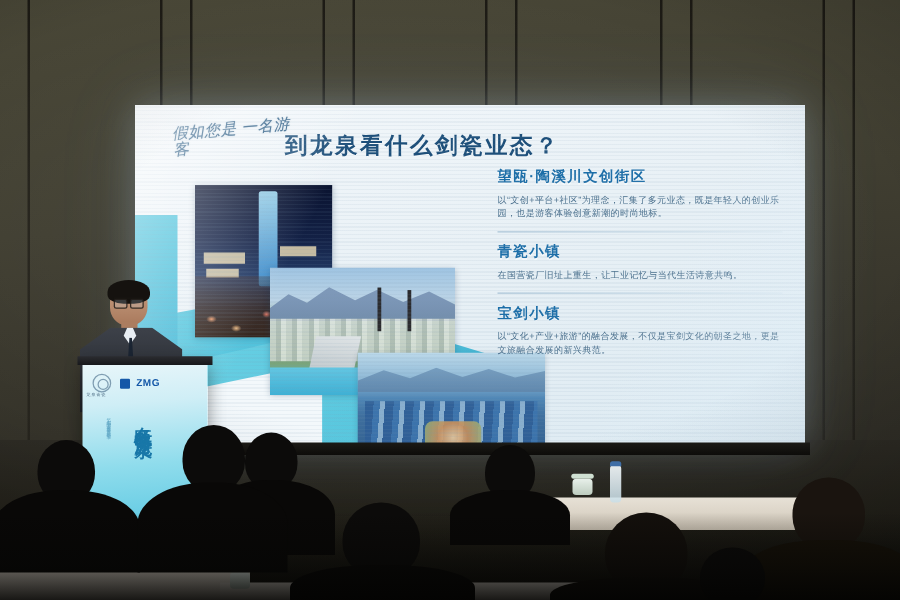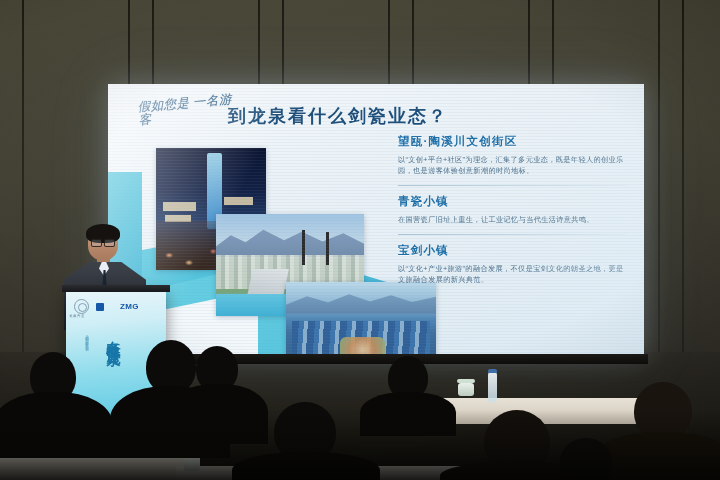--- a/index.html
+++ b/index.html
@@ -159,21 +159,21 @@
   .podium{position:absolute;left:66px;top:290px;width:100px;height:130px;
     background:linear-gradient(175deg,#e9f6fa 0%,#cfeef6 26%,#8fdcec 62%,#5ec9e2 100%);
     box-shadow:0 3px 14px rgba(0,0,0,.45);}
   .podium-top{position:absolute;left:-4px;top:-5px;width:108px;height:7px;
     background:linear-gradient(180deg,#2b2c30,#17181b);}
   .pod-logo{position:absolute;left:8px;top:9px;display:flex;align-items:center;gap:7px;}
   .pod-mark{width:13px;height:13px;border-radius:50%;border:1px solid #6f8fa6;position:relative;opacity:.85;}
   .pod-mark:after{content:"";position:absolute;left:3px;top:3px;width:7px;height:7px;border-radius:50%;
     border:1px solid #6f8fa6;}
   .pod-mark-sub{position:absolute;left:3px;top:24px;font-size:3.4px;color:#5d7c92;letter-spacing:.6px;}
-  .pod-zmg{display:flex;align-items:center;gap:16px;}
+  .pod-zmg{display:flex;align-items:center;gap:5px;}
   .pod-zmg-box{width:8px;height:8px;background:#1558a8;border-radius:1px;}
   .pod-zmg-txt{font-size:8px;font-weight:bold;color:#1558a8;letter-spacing:.4px;}
   .pod-vtext{position:absolute;left:26px;top:40px;width:30px;
     writing-mode:vertical-rl;text-orientation:upright;
     font-size:14px;font-weight:bold;color:#1877a8;letter-spacing:2px;line-height:17px;
     font-family:"Liberation Serif",serif;}
   .pod-vsub{position:absolute;left:12px;top:42px;width:12px;
     writing-mode:vertical-rl;text-orientation:upright;
     font-size:3.6px;color:#5fa6c4;letter-spacing:1px;line-height:6px;}
   .head{position:absolute;border-radius:50% 50% 46% 46%;background:#0c0b0a;}

